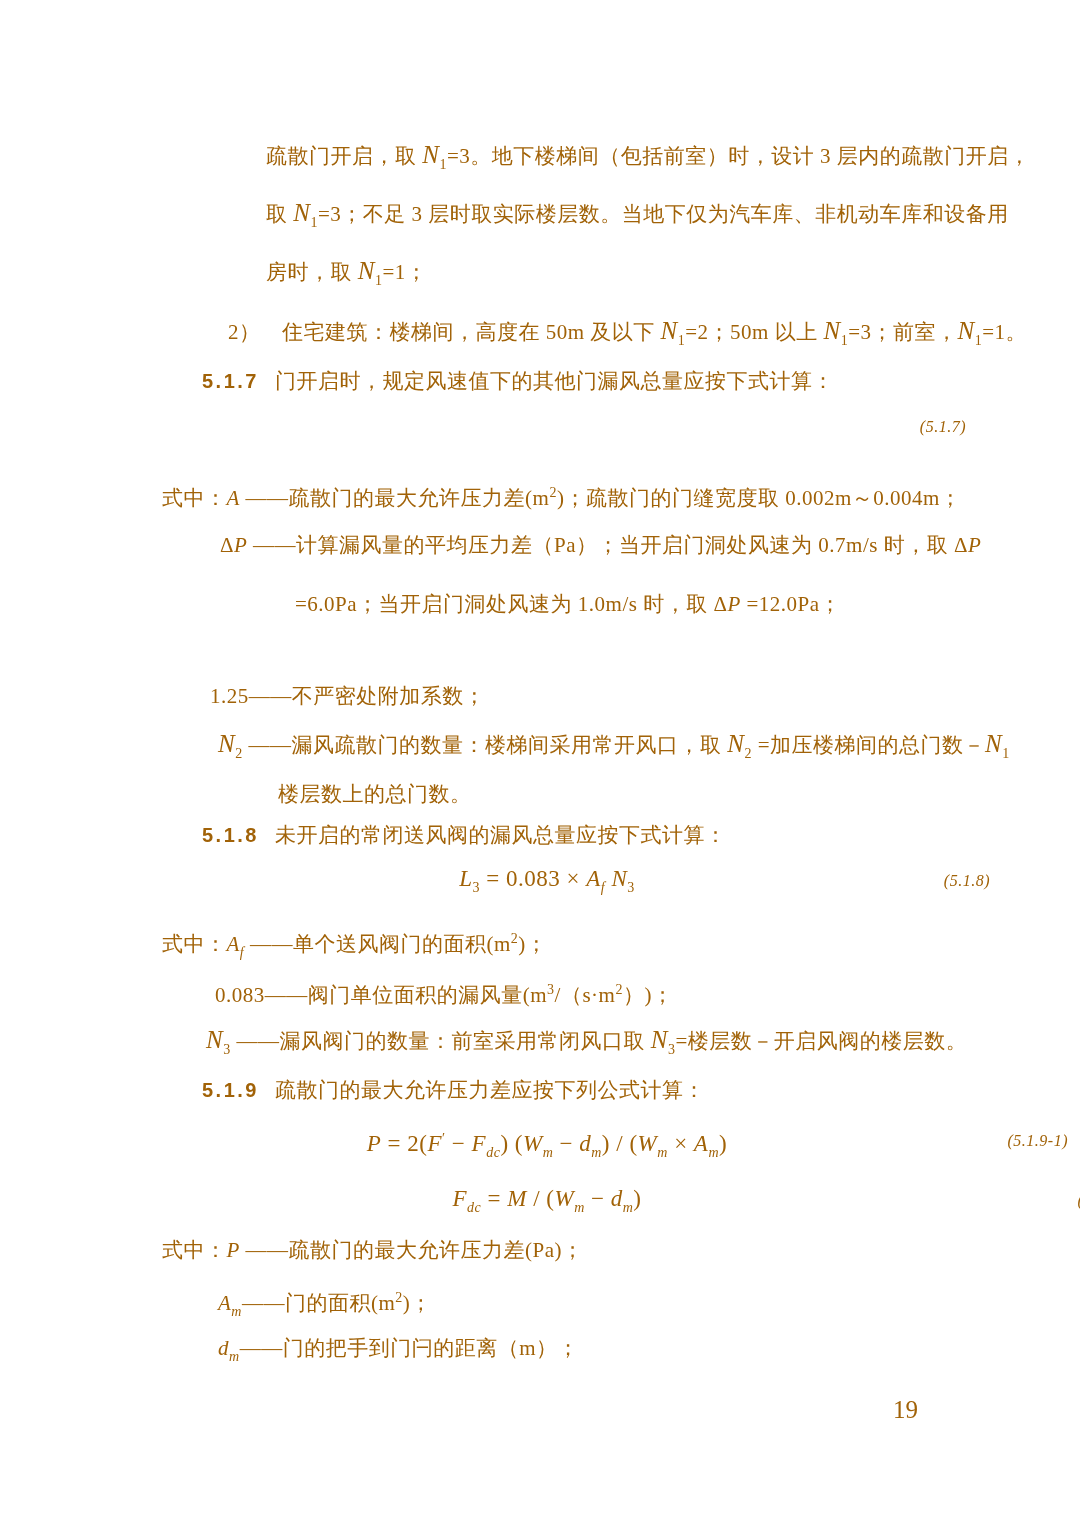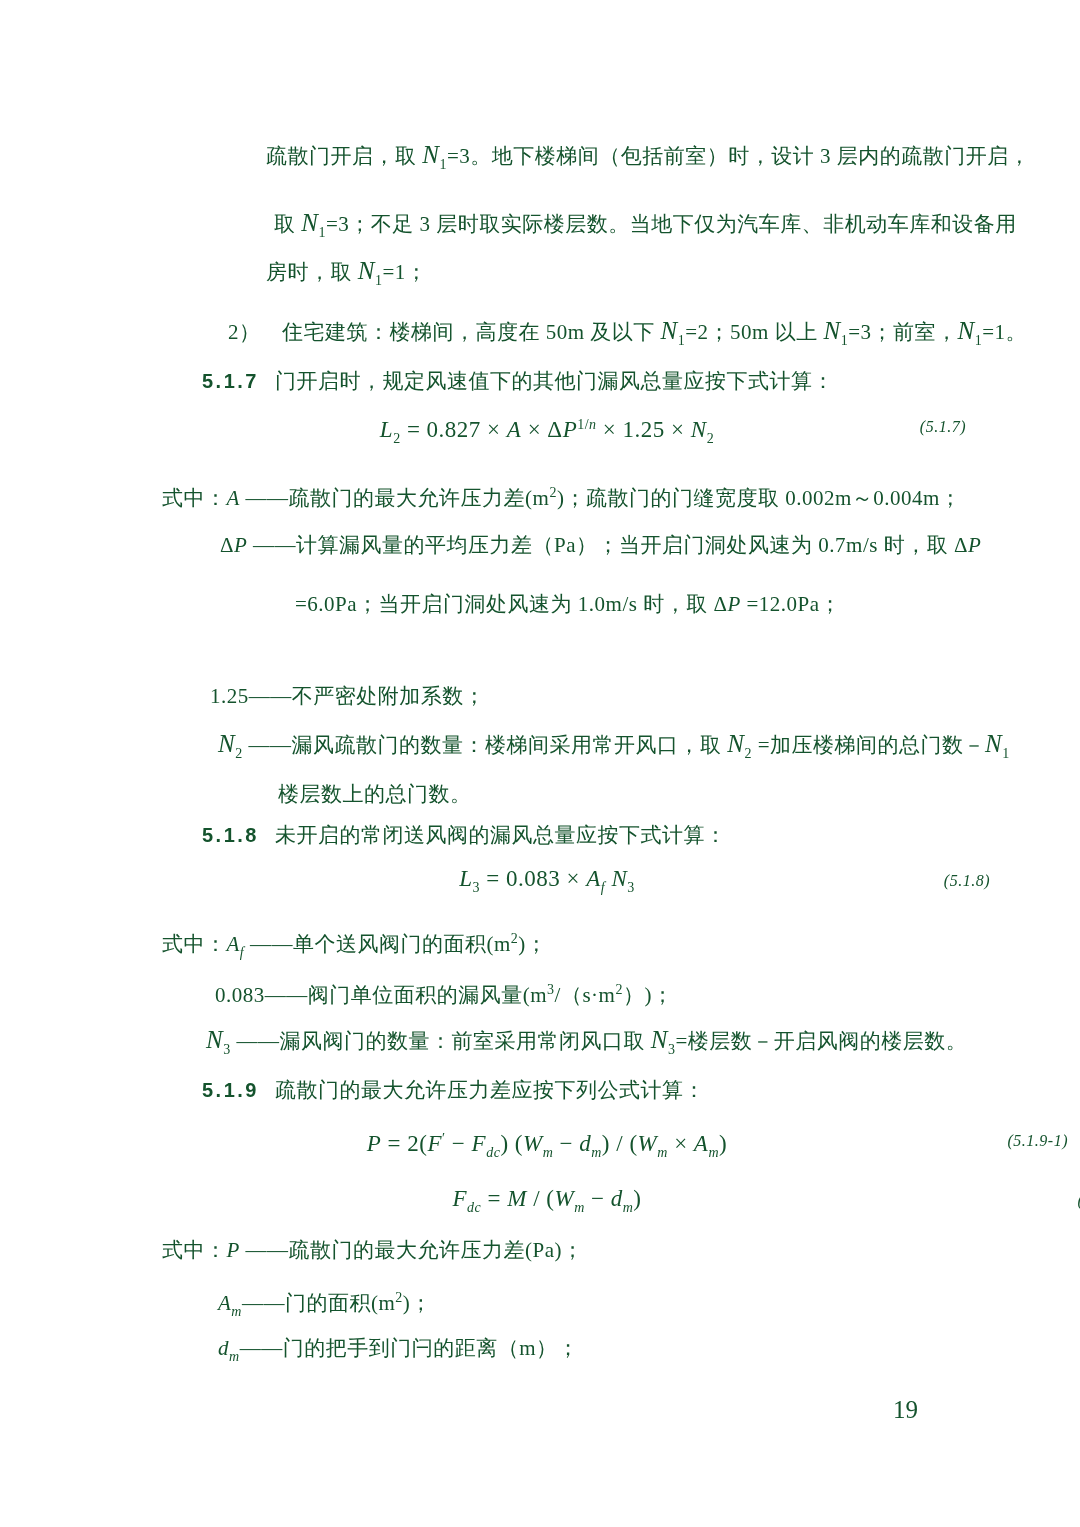--- a/index.html
+++ b/index.html
@@ -3,21 +3,21 @@
 <meta charset="utf-8">
 <style>
   html, body { margin: 0; padding: 0; }
   body { background: #e8e8e8; }
   .page {
     position: relative;
     width: 1080px;
     height: 1527px;
     margin: 0 auto;
     background: #ffffff;
-    color: #14532d;
+    color: #a16207;
     font-family: "Liberation Serif", "DejaVu Serif", serif;
     overflow: hidden;
   }
   .line {
     position: absolute;
     white-space: nowrap;
     font-size: 21px;
     line-height: 30px;
     letter-spacing: 0.5px;
   }
@@ -55,29 +55,28 @@
     position: absolute;
     font-size: 25px;
   }
 </style>
 </head>
 <body>
 
 <div class="page">
 
   <div class="line" style="left:266px; top:140px;"><span class="seg">疏散门开启，取 </span><span class="seg vn">N</span><span class="seg sub">1</span><span class="seg">=3。地下楼梯间（包括前室）时，设计 3 层内的疏散门开启，</span></div>
-  <div class="line" style="left:266px; top:208px;margin-left:8px;"><span class="seg">取 </span><span class="seg vn">N</span><span class="seg sub">1</span><span class="seg">=3；不足 3 层时取实际楼层数。当地下仅为汽车库、非机动车库和设备用</span></div>
+  <div class="line" style="left:266px; top:198px;"><span class="seg">取 </span><span class="seg vn">N</span><span class="seg sub">1</span><span class="seg">=3；不足 3 层时取实际楼层数。当地下仅为汽车库、非机动车库和设备用</span></div>
   <div class="line" style="left:266px; top:256px;"><span class="seg">房时，取 </span><span class="seg vn">N</span><span class="seg sub">1</span><span class="seg">=1；</span></div>
 
   <div class="line" style="left:228px; top:316px;"><span class="seg">2）　住宅建筑：楼梯间，高度在 50m 及以下 </span><span class="seg vn">N</span><span class="seg sub">1</span><span class="seg">=2；50m 以上 </span><span class="seg vn">N</span><span class="seg sub">1</span><span class="seg">=3；前室，</span><span class="seg vn">N</span><span class="seg sub">1</span><span class="seg">=1。</span></div>
 
   <div class="line" style="left:162px; top:366px;"><span class="seg secnum">5.1.7</span><span class="seg">门开启时，规定风速值下的其他门漏风总量应按下式计算：</span></div>
 
   <div class="line eqrow" style="top:410px; padding-right:44px;">
-    <span class="eqc"><span class="seg it">L</span><span class="seg sub">2</span><span class="seg"> = 0.827 × </span><span class="seg it">A</span><span class="seg"> × Δ</span><span class="seg it">P</span><span class="seg sup">1/</span><span class="seg supit">n</span><span class="seg"> × 1.25 × </span><span class="seg it">N</span><span class="seg sub">2</span></span>
     <span class="eqlabel">(5.1.7)</span>
   </div>
 
   <div class="line" style="left:162px; top:478px;"><span class="seg">式中：</span><span class="seg it">A</span><span class="seg"> ——疏散门的最大允许压力差(m</span><span class="seg sup">2</span><span class="seg">)；疏散门的门缝宽度取 0.002m～0.004m；</span></div>
   <div class="line" style="left:220px; top:530px;"><span class="seg">Δ</span><span class="seg it">P</span><span class="seg"> ——计算漏风量的平均压力差（Pa）；当开启门洞处风速为 0.7m/s 时，取 Δ</span><span class="seg it">P</span></div>
   <div class="line" style="left:295px; top:589px;"><span class="seg">=6.0Pa；当开启门洞处风速为 1.0m/s 时，取 Δ</span><span class="seg it">P</span><span class="seg"> =12.0Pa；</span></div>
   <div class="line" style="left:210px; top:681px;"><span class="seg">1.25——不严密处附加系数；</span></div>
   <div class="line" style="left:218px; top:729px;"><span class="seg vn">N</span><span class="seg sub">2</span><span class="seg"> ——漏风疏散门的数量：楼梯间采用常开风口，取 </span><span class="seg vn">N</span><span class="seg sub">2</span><span class="seg"> =加压楼梯间的总门数－</span><span class="seg vn">N</span><span class="seg sub">1</span></div>
   <div class="line" style="left:278px; top:779px;"><span class="seg">楼层数上的总门数。</span></div>
 

